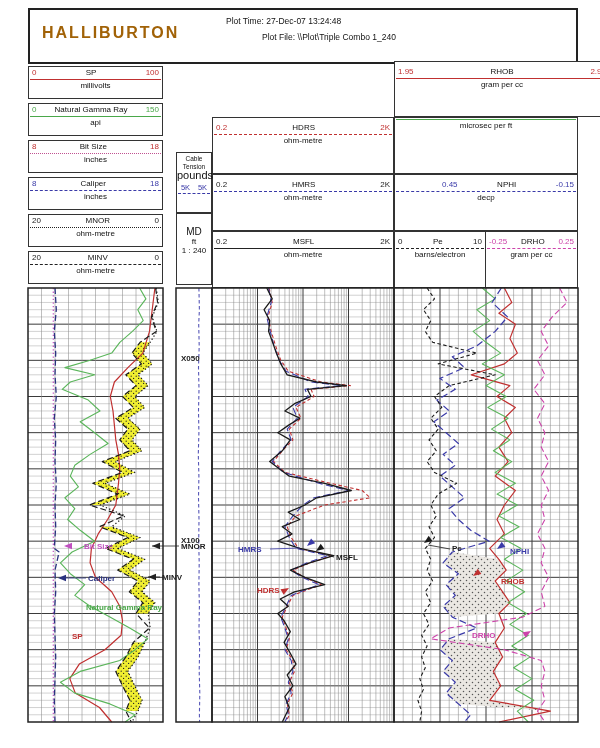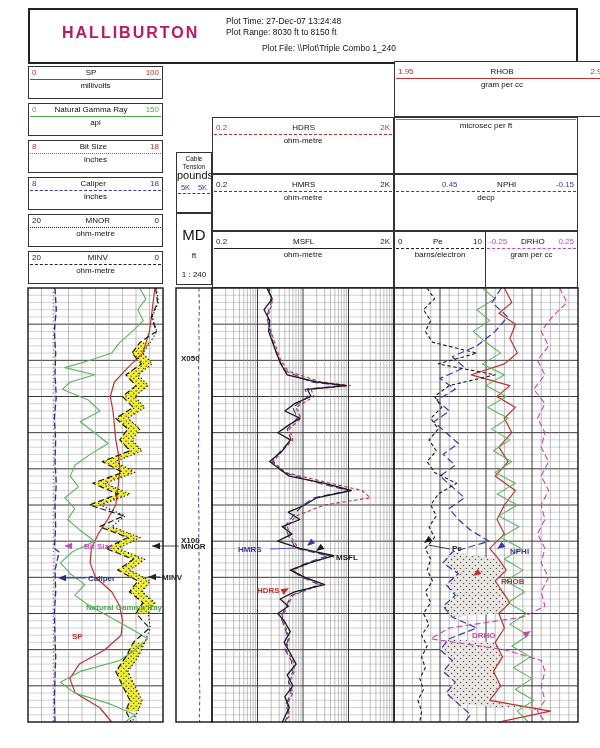--- a/index.html
+++ b/index.html
@@ -21,24 +21,23 @@
   .cab{font-size:6.5px;text-align:center;line-height:8px;padding-top:2px;}
   .cab2{font-size:11px;text-align:center;line-height:9px;}
   .ticks{display:flex;justify-content:space-around;font-size:7.5px;margin-top:3px;}
   .mdbox div{text-align:center;}
 </style>
 </head>
 <body>
 
 <div id="sheet">
   <div class="abs" id="title-box">
-    <span id="logo" style="color: #be185d; margin-left: 20px;">HALLIBURTON</span>
+    <span id="logo" style="color: #a16207;">HALLIBURTON</span>
     <div id="plot-info">
       <div>Plot Time: 27-Dec-07 13:24:48</div>
-      <div>Plot Range: 8030 ft  to  8150 ft</div>
       <div class="l4">Plot File: \\Plot\Triple Combo 1_240</div>
     </div>
   </div>
   <div id="headers">
       <div class="abs hbox" style="left: 28px; top: 66px; width: 135px; height: 33px;">
         <div class="hrow">
           <span style="color: rgb(192, 48, 48);">0</span>
           <span class="nm">SP</span>
           <span style="color: rgb(192, 48, 48);">100</span>
         </div>
@@ -160,23 +159,23 @@
       <div class="abs hbox" style="left: 176px; top: 152px; width: 36px; height: 61px;">
         <div class="cab">Cable Tension</div>
 <div class="cab2">pounds</div>
 <div class="ticks" style="color:#3a3aa8">
           <span>5K</span>
           <span>5K</span>
         </div>
 <div class="hline" style="border-top-style:dashed;border-top-color:#3a3aa8"></div>
       </div>
       <div class="abs hbox mdbox" style="left: 176px; top: 213px; width: 36px; height: 72px;">
-        <div style="margin-top:12px;font-size:15px">MD</div>
-<div style="margin-top:8px">ft</div>
-<div style="margin-top:10px">1 : 240</div>
+        <div style="margin-top:12px;font-size:10px">MD</div>
+<div style="">ft</div>
+<div style="">1 : 240</div>
       </div>
     </div>
   <svg id="plot" width="600" height="748">
       <defs>
         <pattern id="speckle" width="5" height="5" patternUnits="userSpaceOnUse">
           <rect width="5" height="5" fill="#f0ee30"></rect>
           <circle cx="1.2" cy="1.2" r="0.65" fill="#222"></circle>
           <circle cx="3.6" cy="3.4" r="0.65" fill="#222"></circle>
         </pattern>
         <pattern id="stipple" width="6" height="6" patternUnits="userSpaceOnUse">

